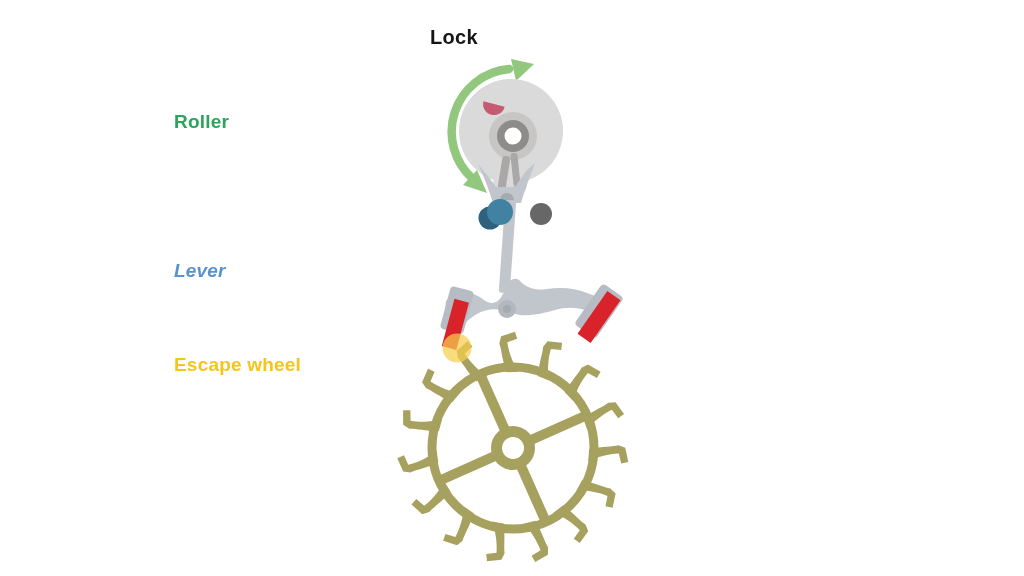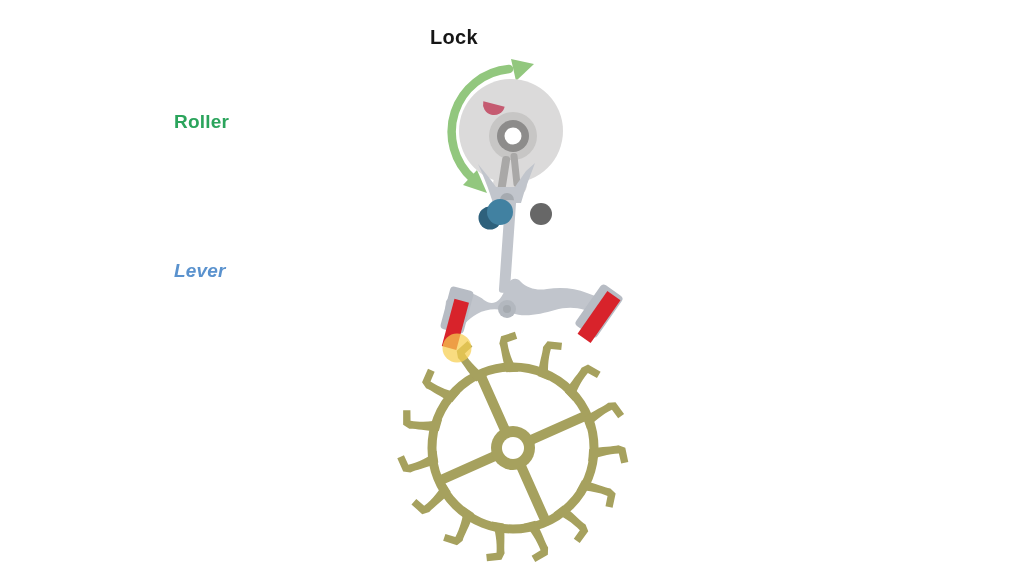--- a/index.html
+++ b/index.html
@@ -151,14 +151,15 @@
 
     <circle cx="457" cy="348" r="14.5" opacity="0.72" style="fill: rgb(246, 206, 79);"></circle>
   </svg>
 
   <div class="diagram-title" style="color: rgb(22, 22, 22);">Lock</div>
 
   <div class="part-label" id="label-roller" style="color: rgb(43, 164, 92);">Roller</div>
 
   <div class="part-label" id="label-lever" style="color: rgb(90, 146, 206); font-style: italic;">Lever</div>
 
+  <div class="part-label" id="label-escape-wheel" style="color: rgb(246, 196, 28);">Escape wheel</div>
 
 </div>
 
 </body></html>

